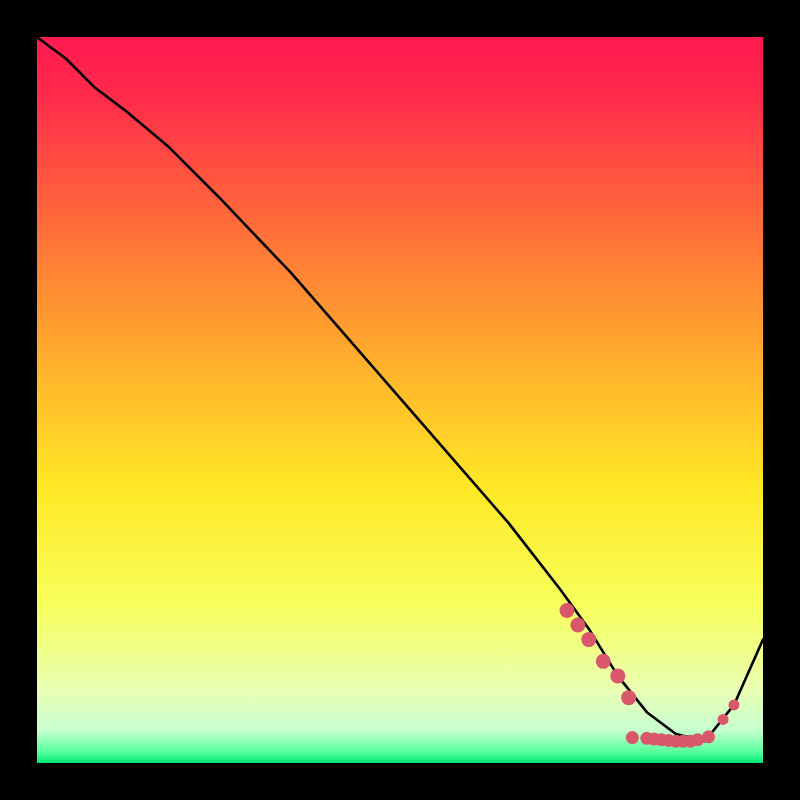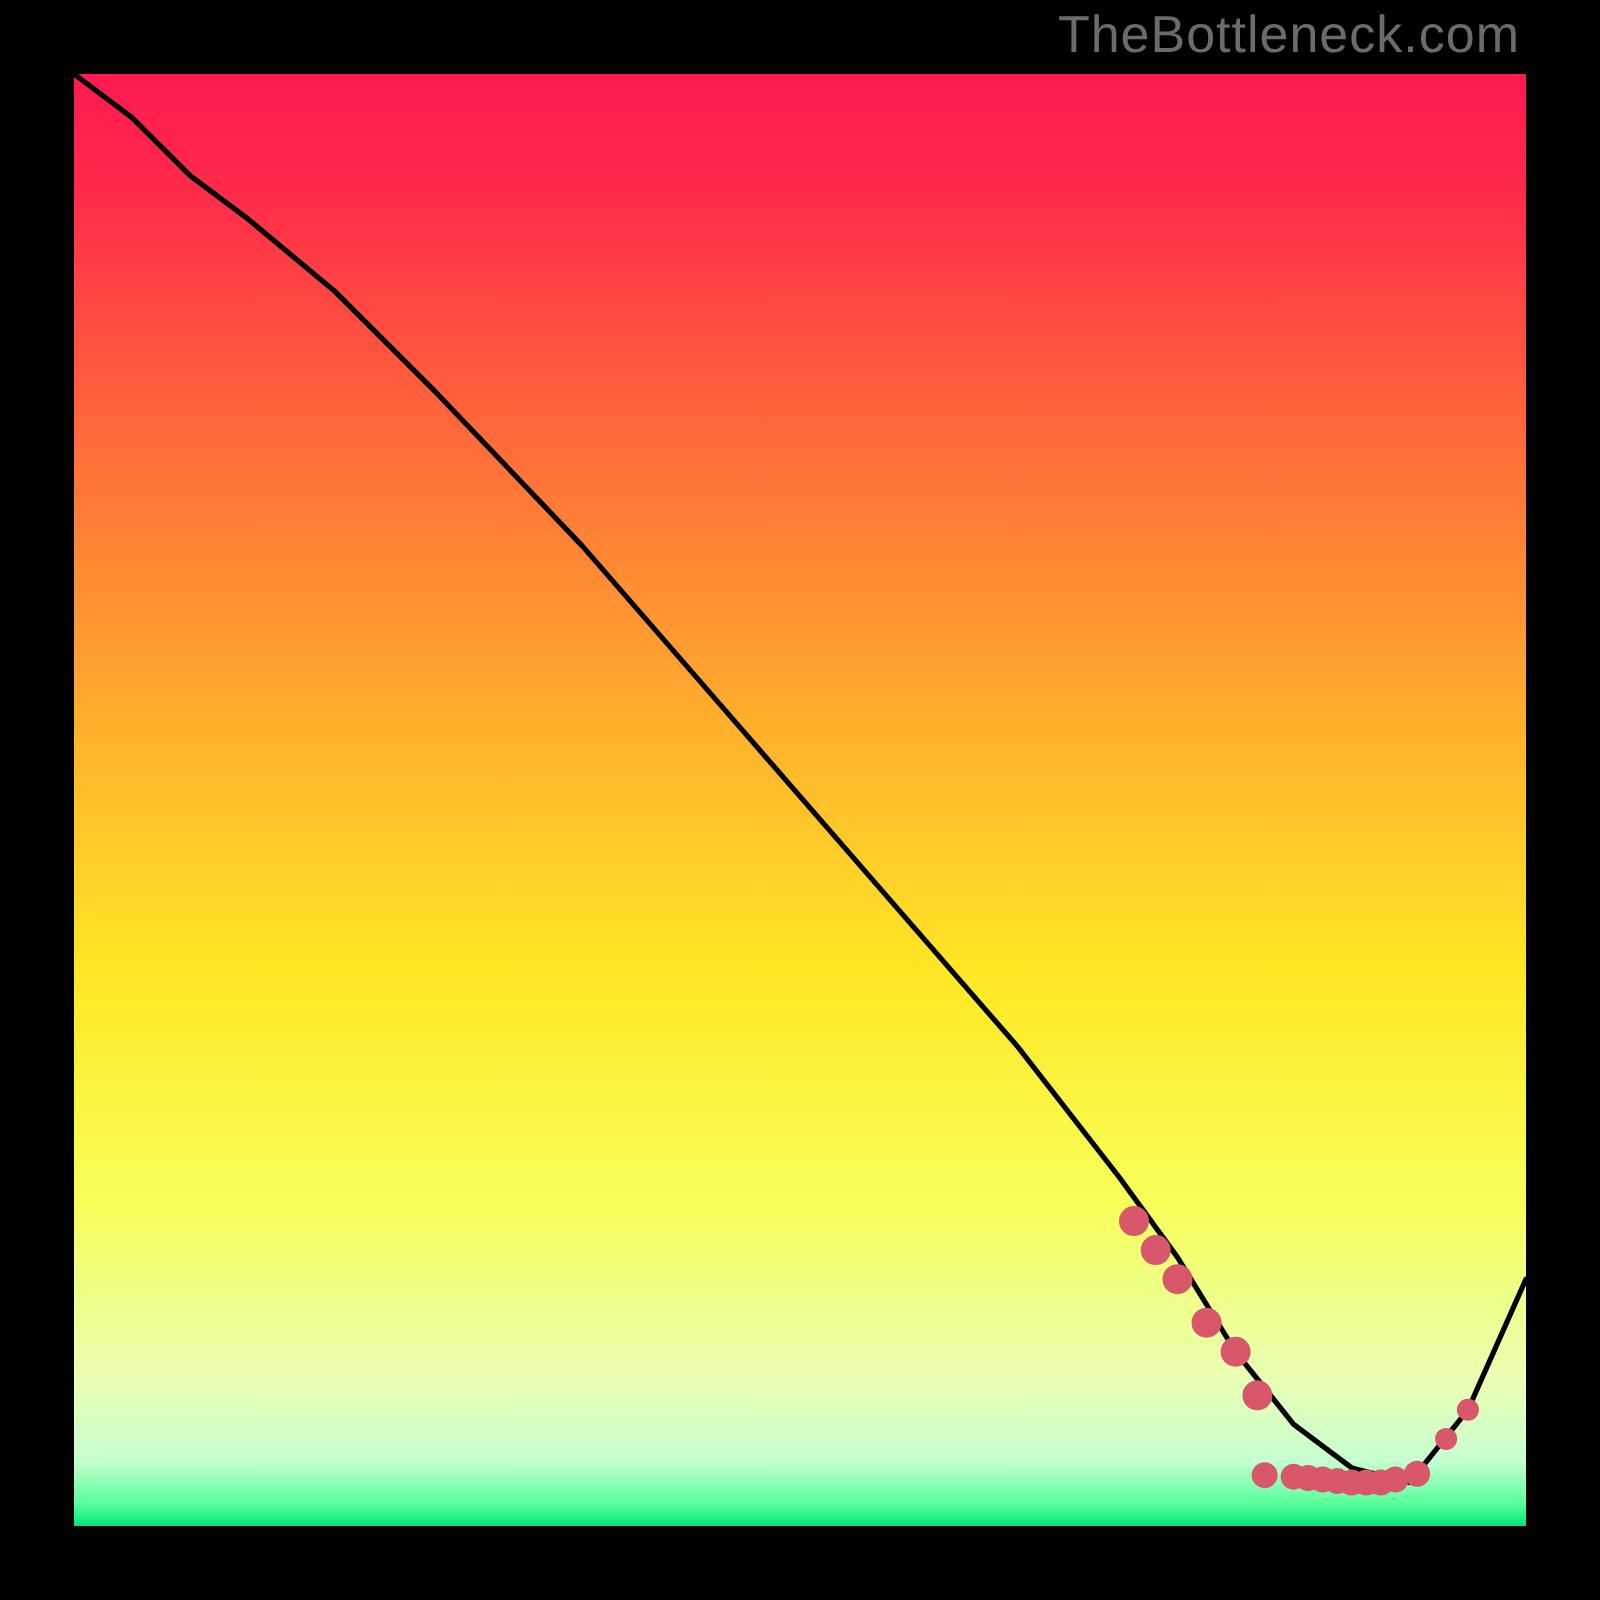--- a/index.html
+++ b/index.html
@@ -36,21 +36,20 @@
   svg {
     position: absolute;
     left: 0;
     top: 0;
   }
 </style>
 </head>
 <body>
 
 <div class="stage">
-  <div class="watermark">TheBottleneck.com</div>
   <div class="plot">
     <svg id="svg" width="726" height="726" viewBox="0 0 726 726">
       <defs>
         <linearGradient id="bg-grad" x1="0" y1="0" x2="0" y2="1">
             <stop offset="0%" stop-color="#ff1a50"></stop>
             <stop offset="8%" stop-color="#ff2a4a"></stop>
             <stop offset="25%" stop-color="#ff6a3a"></stop>
             <stop offset="45%" stop-color="#ffb02c"></stop>
             <stop offset="62%" stop-color="#ffe825"></stop>
             <stop offset="78%" stop-color="#f7ff5a"></stop>

